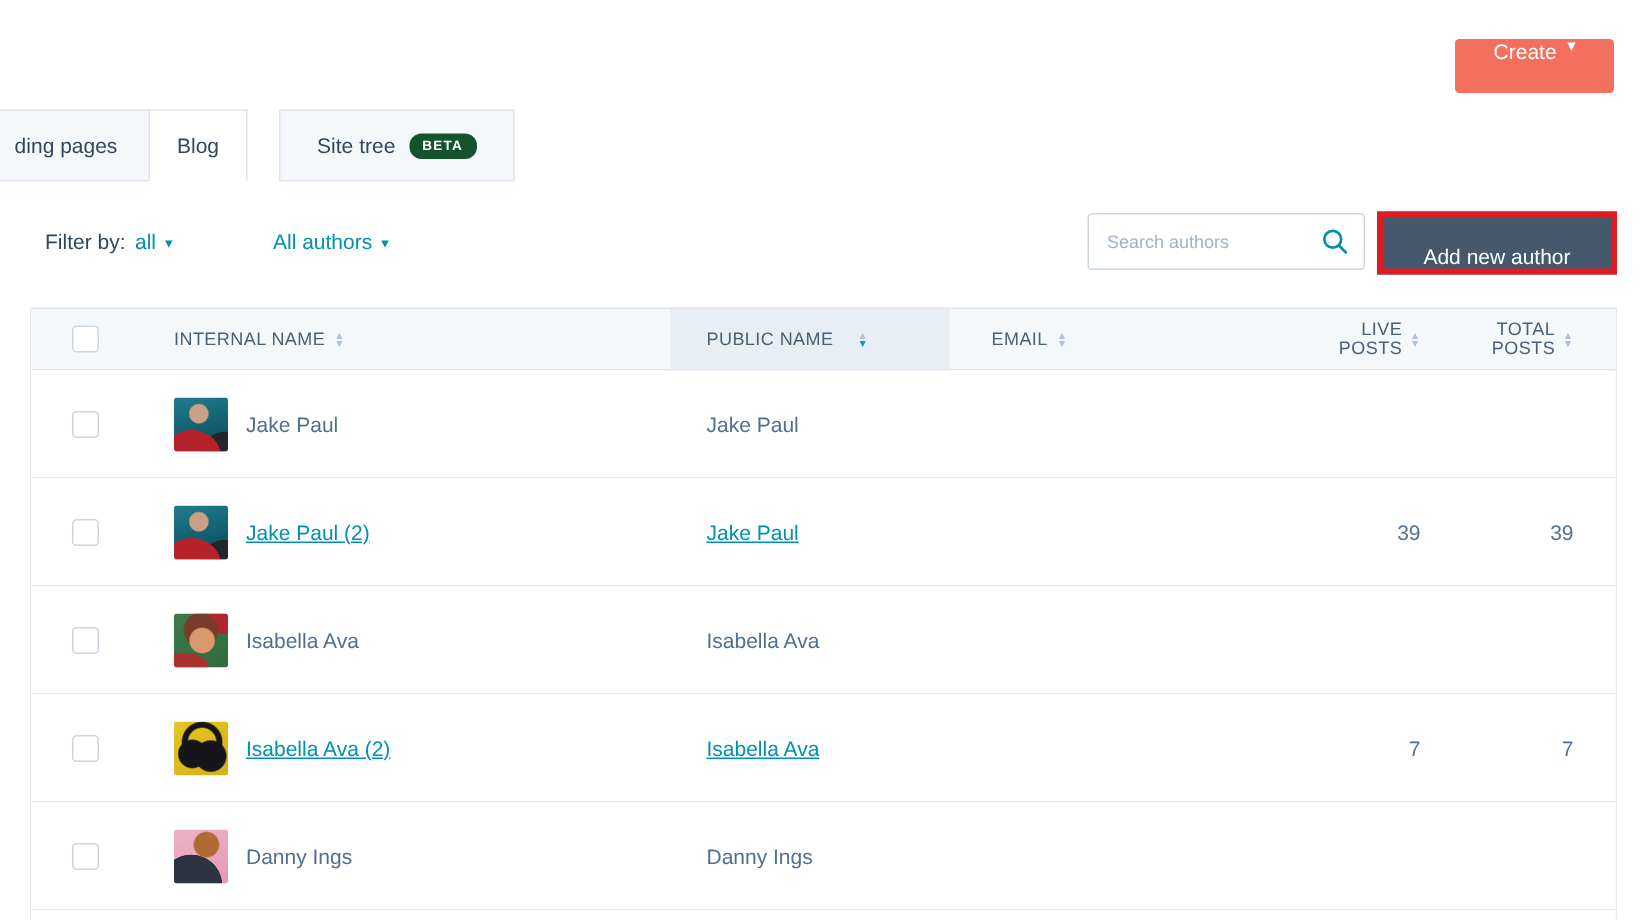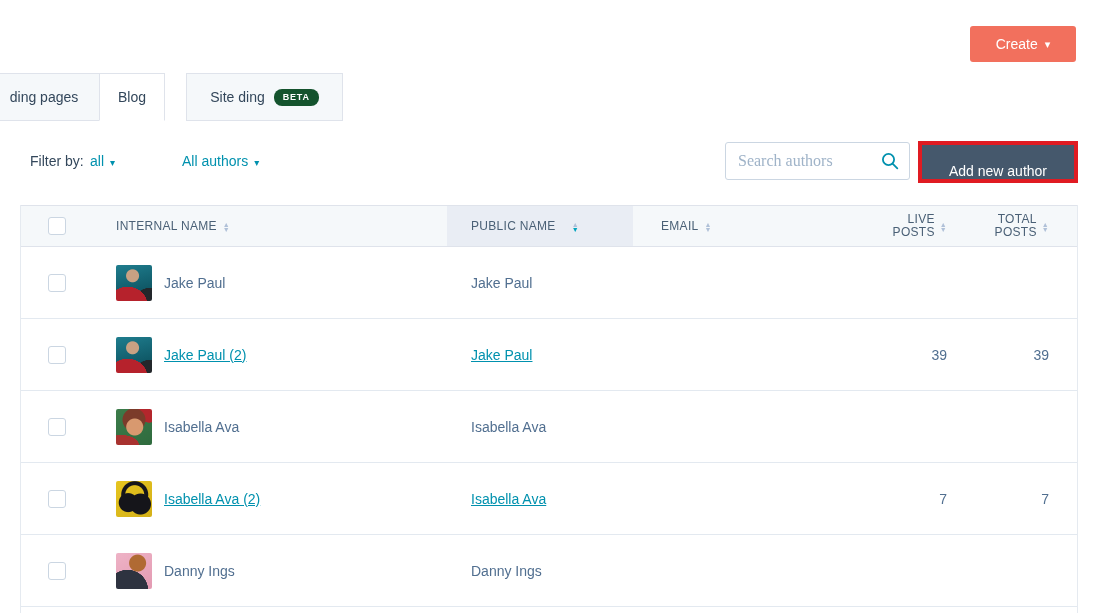--- a/index.html
+++ b/index.html
@@ -2,21 +2,21 @@
 <html><head>
 <meta charset="utf-8">
 <style>
   * { margin:0; padding:0; box-sizing:border-box; }
   html,body { width:1093px; height:613px; background:#fff; overflow:hidden;
               font-family:"Liberation Sans", sans-serif; position:relative; }
 
   
   .create-btn { position:absolute; left:970px; top:26px; width:106px; height:36px;
     background:#f2705d; color:#fff; border:none; border-radius:3px; font-size:14px;
-    font-family:"Liberation Sans",sans-serif; display:flex; align-items:center;
+    font-family:"Liberation Sans",sans-serif; display:flex; 
     justify-content:center; gap:7px; cursor:pointer; }
   .create-btn .caret { font-size:11px; line-height:1; }
 
   
   .tabbar { position:absolute; left:0; top:73px; height:48px; width:100%; }
   .tab { position:absolute; top:0; height:48px; background:#f5f8fa;
     border:1px solid #dfe3eb; display:flex; align-items:center; justify-content:center;
     font-size:14px; color:#33475b; cursor:pointer; }
   .tab.t1 { left:-12px; width:112px; }
   .tab.t2 { left:99px;  width:66px; background:#fff; border-bottom:1px solid #fff;
@@ -29,22 +29,22 @@
   .filter-row { position:absolute; left:0; top:141px; width:100%; height:42px; }
   .filter-label { position:absolute; left:30px; top:12px; font-size:14px; color:#33475b; }
   .dd { position:absolute; top:12px; font-size:14px; color:#0091ae; cursor:pointer;
         display:flex; gap:6px; align-items:center; }
   .dd .caret { font-size:10px; padding-top:2px; }
   .dd.dd1 { left:90px; }
   .dd.dd2 { left:148px;margin-left:34px; }
 
   .search-wrap { position:absolute; left:725px; top:1px; width:185px; height:38px; }
   .search-input { width:100%; height:100%; border:1px solid #cbd6e2; border-radius:3px;
-    font-size:16px; color:#33475b; padding:0 38px 0 12px;
-    font-family:Liberation Serif, serif; outline:none; }
+    font-size:12px; color:#33475b; padding:0 38px 0 12px;
+    font-family:Liberation Sans, sans-serif; outline:none; }
   .search-input::placeholder { color:#9fb3c8; }
   .search-icon { position:absolute; right:11px; top:10px; width:18px; height:18px; cursor:pointer; }
 
   .add-btn { position:absolute; left:918px; top:0; width:160px; height:42px;
     background:#45586c; border:4px solid #e01b22; color:#fff; font-size:14px;
     font-weight:500; font-family:"Liberation Sans",sans-serif;
     display:flex; align-items:flex-end; justify-content:center; cursor:pointer; }
 
   
   .authors-table { position:absolute; left:20px; top:205px; width:1058px;
@@ -104,21 +104,21 @@
 </button>
 
 <div class="tabbar">
   <div class="tab t1">
     <span>ding pages</span>
   </div>
   <div class="tab t2">
     <span>Blog</span>
   </div>
   <div class="tab t3">
-    <span>Site ding</span>
+    <span>Site tree</span>
     <span class="beta-badge">BETA</span>
   </div>
 </div>
 
 <div class="filter-row">
   <span class="filter-label">Filter by:</span>
 
   <div class="dd dd1">
     <span>all</span>
     <span class="caret">▾</span>

